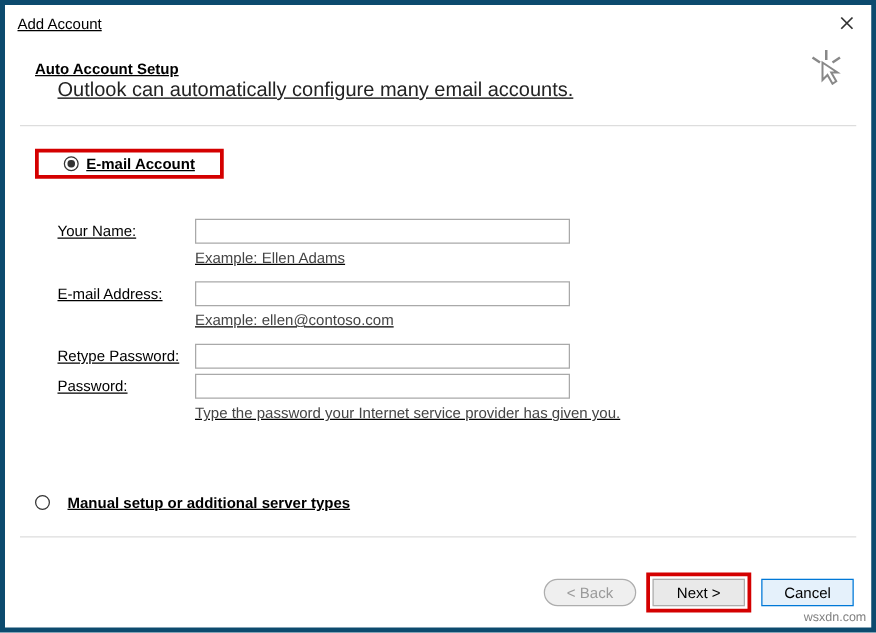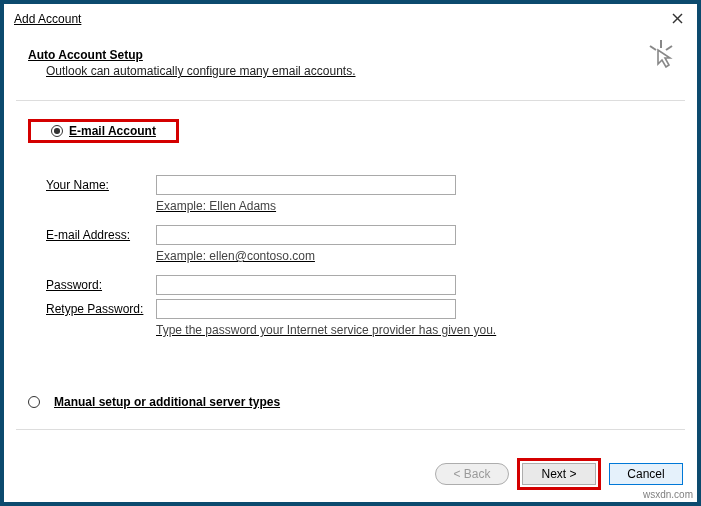--- a/index.html
+++ b/index.html
@@ -37,21 +37,21 @@
   .header-area {
     padding: 14px 24px 0 24px;
     position: relative;
     height: 56px;
   }
   .header-title {
     font-weight: bold;
     font-size: 12px;
   }
   .header-sub {
-    font-size: 12px;
+    font-size: 16px;
     padding-left: 18px;
     margin-top: 2px;
     color: #222;
   }
   .cursor-icon {
     position: absolute;
     right: 22px;
     top: 6px;
   }
   .divider {
@@ -221,26 +221,26 @@
       </div>
       <div class="form-hint">Example: Ellen Adams</div>
 
       <div class="form-row">
         <span class="form-label">E-mail Address:</span>
         <input type="text" class="form-input" value="" style="">
       </div>
       <div class="form-hint">Example: ellen@contoso.com</div>
 
       <div class="form-row">
+        <span class="form-label">Retype Password:</span>
+        <input type="password" class="form-input" value="" style="">
+      </div>
+
+      <div class="form-row">
         <span class="form-label">Password:</span>
-        <input type="password" class="form-input" value="" style="">
-      </div>
-
-      <div class="form-row">
-        <span class="form-label">Retype Password:</span>
         <input type="password" class="form-input" value="" style="">
       </div>
       <div class="form-hint">Type the password your Internet service provider has given you.</div>
 
     </div>
 
     <div class="manual-row">
       <span class="radio"></span>
       <span>Manual setup or additional server types</span>
     </div>

